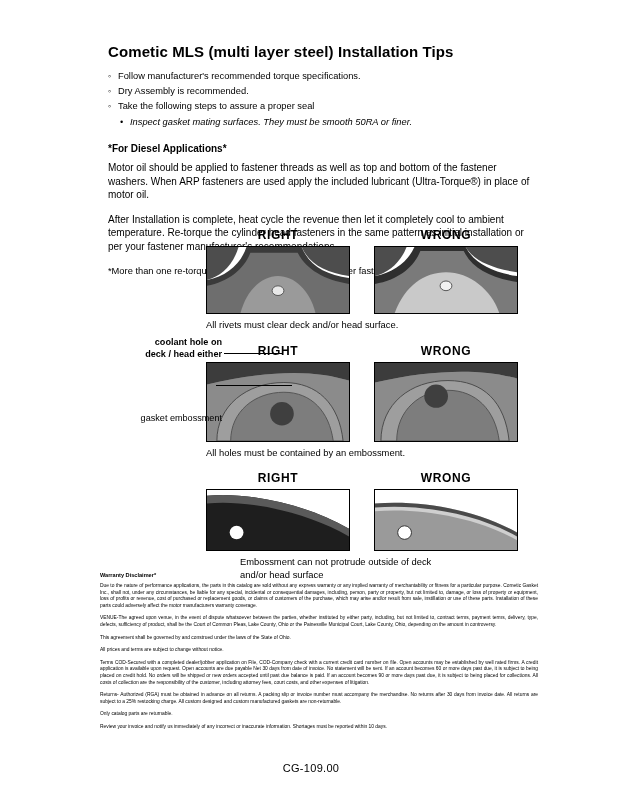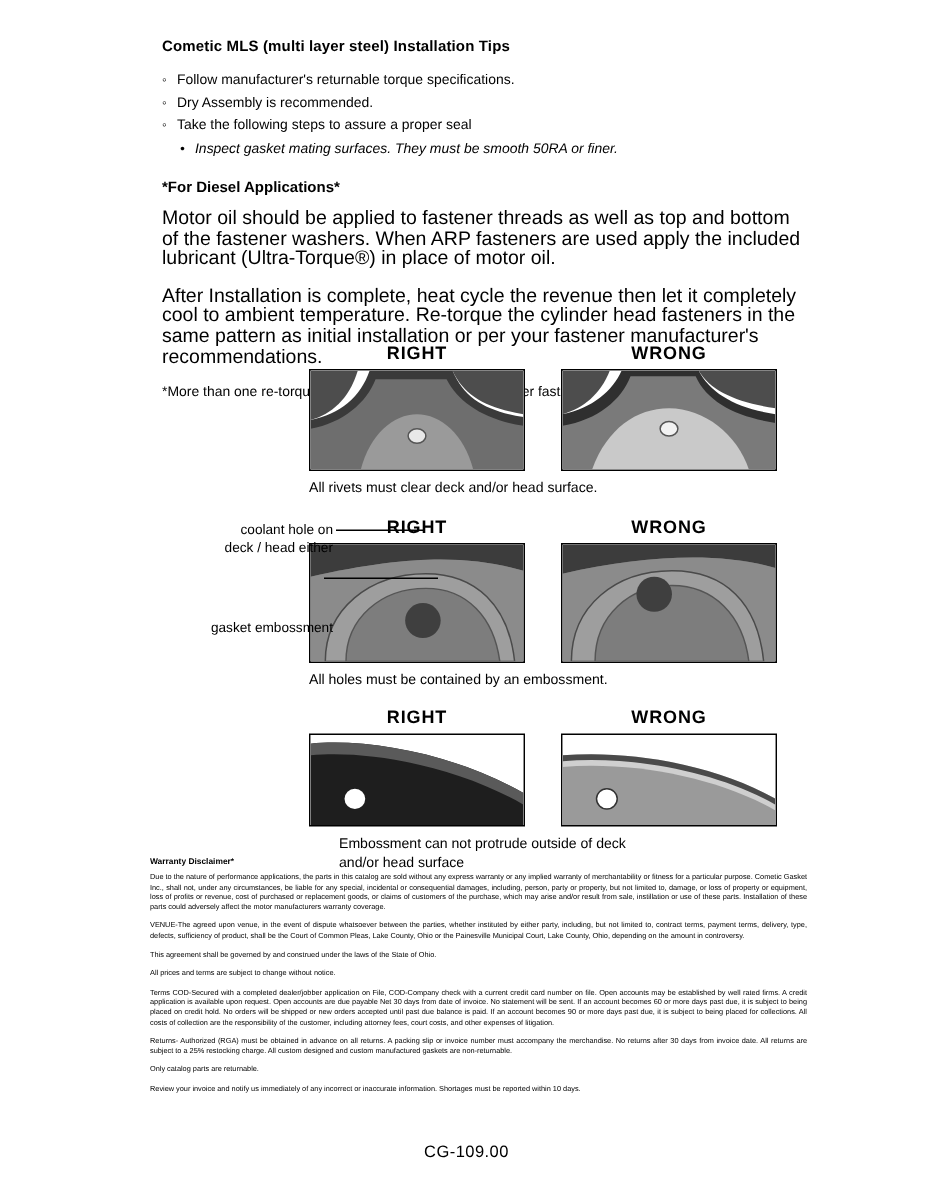--- a/index.html
+++ b/index.html
@@ -7,66 +7,66 @@
     width:618px;height:800px;background:#ffffff;
     font-family:"Liberation Sans", sans-serif;
     color:#000;
     -webkit-font-smoothing:antialiased;
   }
   .page{position:relative;width:618px;height:800px;overflow:hidden;}
 
   
   .content{position:absolute;left:108px;top:26px;width:430px;}
   h1.title{
-    font-size:10px;font-weight:bold;margin:0 0 9px 0;letter-spacing:.1px;
+    font-size:15px;font-weight:bold;margin:17px 0 9px 0;letter-spacing:.1px;
   }
   ul.bullets{list-style:none;margin:0;padding:0;}
   ul.bullets > li{
     font-size:9.3px;line-height:14px;margin:0 0 1px 0;padding-left:10px;position:relative;
   }
   ul.bullets > li:before{
     content:"\25E6";position:absolute;left:0;top:0;font-size:9px;
   }
   ul.sub{list-style:none;margin:2px 0 0 0;padding:0;}
   ul.sub > li{
     font-size:9.3px;line-height:14px;padding-left:12px;position:relative;margin-bottom:1px;font-style:italic;
   }
   ul.sub > li:before{
     content:"\2022";position:absolute;left:2px;top:0;font-size:9px;
   }
   h2.subtitle{
     font-size:10px;font-weight:bold;margin:14px 0 7px 0;
   }
-  p.para{font-size:13px;line-height:13.6px;margin:0 0 11px 0;}
+  p.para{font-size:10px;line-height:13.6px;margin:0 0 11px 0;}
   p.note{font-size:9.3px;line-height:13.6px;margin:0;}
 
   
   .figures{position:absolute;left:206px;top:228px;width:300px;}
   .figrow{display:flex;gap:24px;}
   .figcol{width:144px;}
   .figlabel{
     text-align:center;font-size:12px;font-weight:bold;letter-spacing:.6px;
     margin-bottom:4px;
   }
   .fig{
     width:144px;height:68px;border:1px solid #000;box-sizing:border-box;overflow:hidden;position:relative;background:#fff;
   }
   .fig svg{display:block;width:100%;height:100%;}
   .caption{
     font-size:9.4px;margin:5px 0 12px 0;line-height:12.5px;
   }
-  .caption.indent{margin-left:20px;}
+  .caption.indent{margin-left:34px;}
 
   
   .fig.tall{height:80px;}
   .fig.short{height:62px;}
 
   
   .callouts{position:absolute;left:92px;top:336px;width:130px;font-size:9.1px;line-height:12px;text-align:right;}
-  .callout1{position:absolute;right:0;top:11px;width:130px;}
+  .callout1{position:absolute;right:0;top:0;width:130px;font-weight:bold;}
   .callout2{position:absolute;right:0;top:40px;width:130px;margin-top:36px;}
   .leader{position:absolute;background:#000;height:1px;}
 
   
   .warranty{position:absolute;left:100px;top:572px;width:438px;}
   .warranty h3{font-size:5.6px;font-weight:bold;margin:0 0 5px 0;}
   .warranty p{font-size:4.9px;line-height:6.6px;margin:0 0 6px 0;text-align:justify;}
 
   .docnum{
     position:absolute;left:0;top:762px;width:522px;text-align:center;
@@ -76,21 +76,21 @@
 </style>
 </head>
 <body>
 
 <div class="page">
 
   <div class="content">
     <h1 class="title">Cometic MLS (multi layer steel) Installation Tips</h1>
 
     <ul class="bullets">
-      <li>Follow manufacturer's returnable torque specifications.</li>
+      <li>Follow manufacturer's recommended torque specifications.</li>
       <li>Dry Assembly is recommended.</li>
       <li>
         <span>Take the following steps to assure a proper seal</span>
         <ul class="sub">
           <li>Inspect gasket mating surfaces.  They must be smooth 50RA or finer.</li>
         </ul>
       </li>
     </ul>
 
     <h2 class="subtitle">*For Diesel Applications*</h2>

